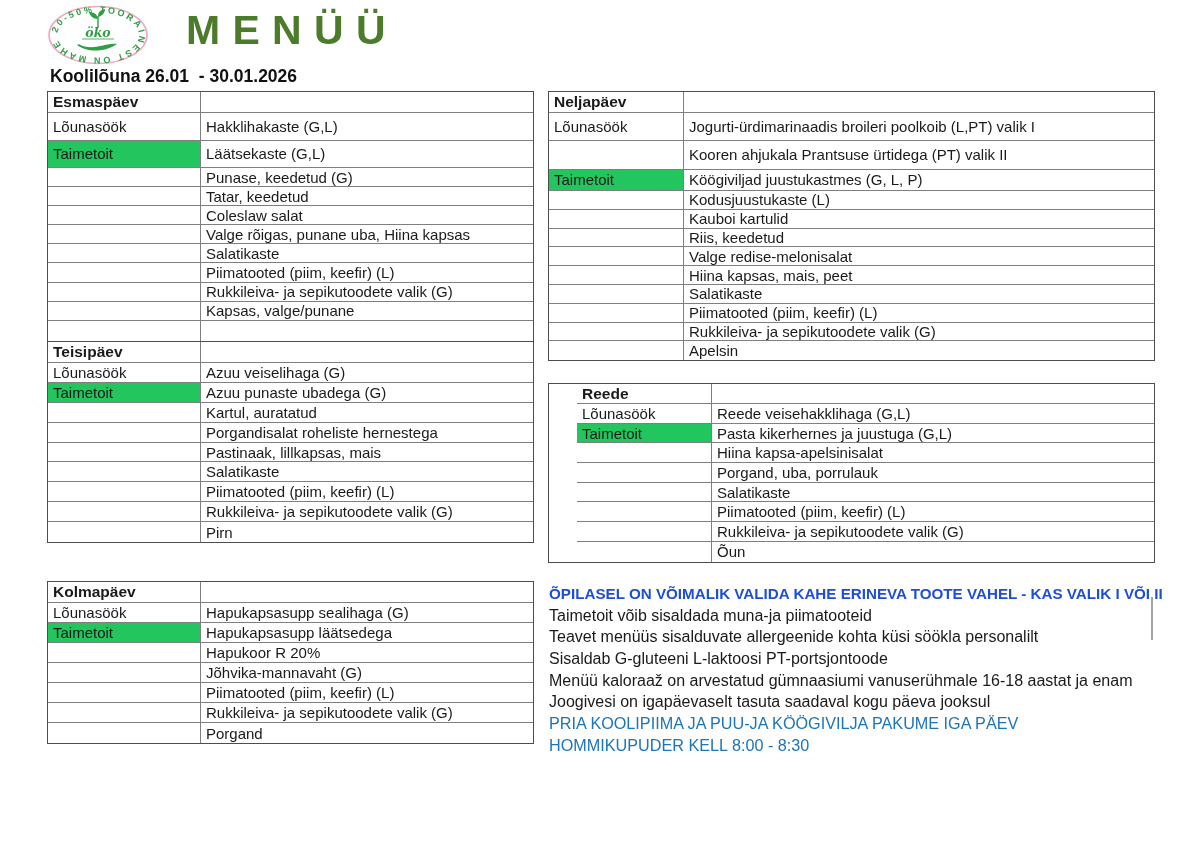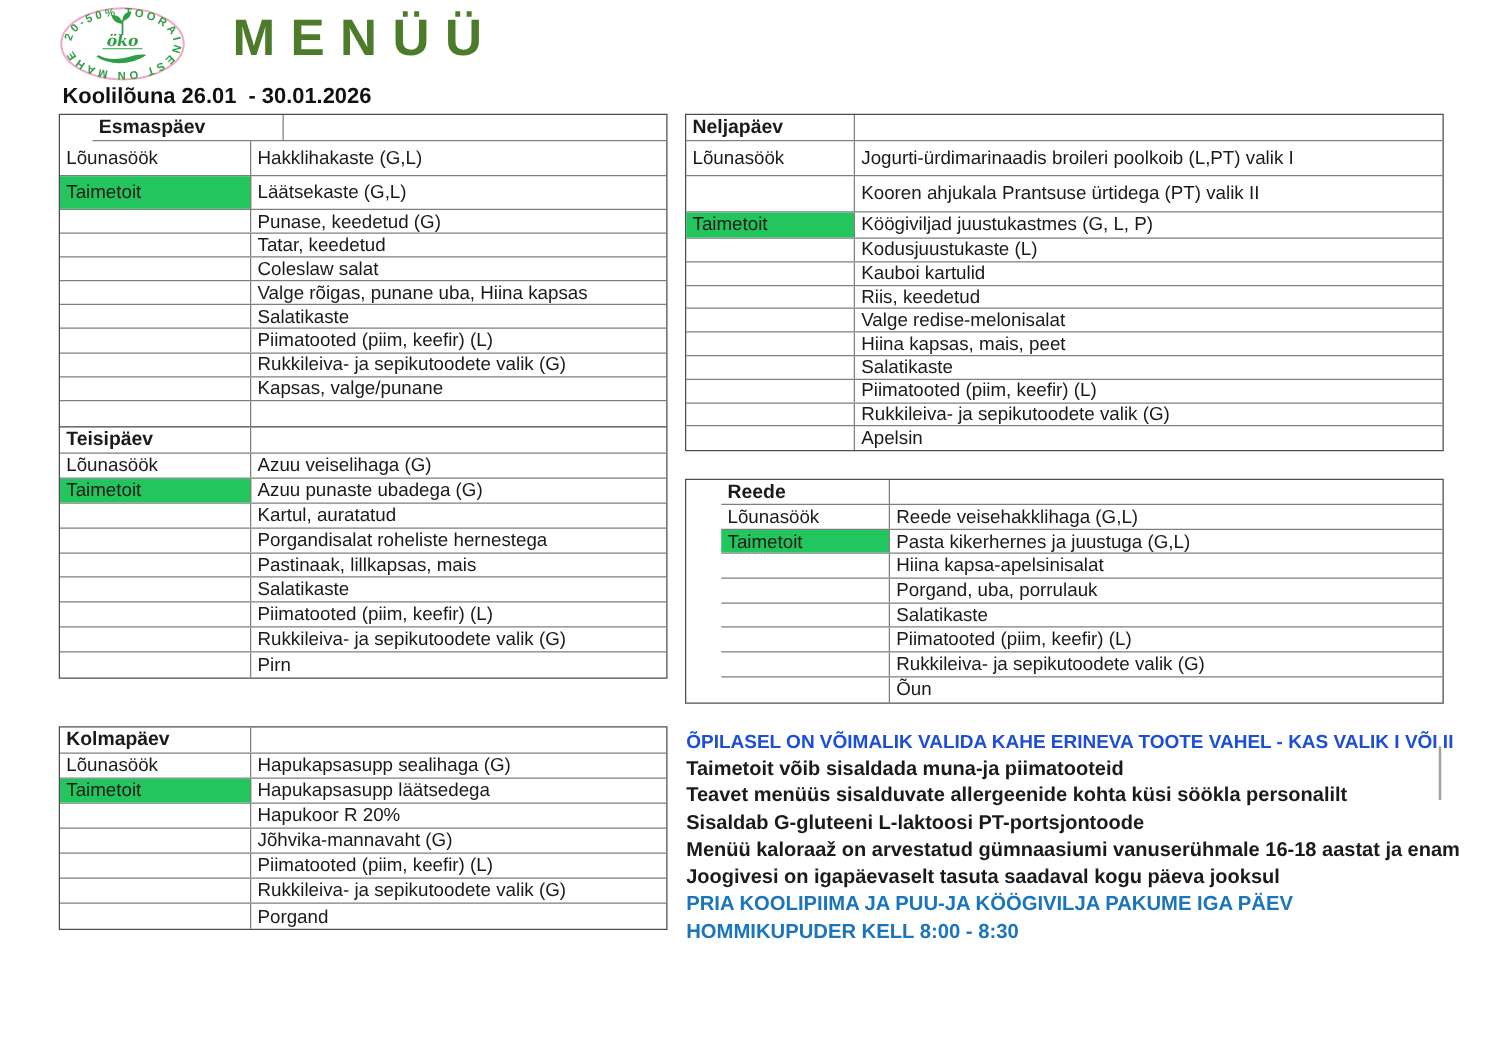--- a/index.html
+++ b/index.html
@@ -31,21 +31,21 @@
   .trow{display:flex;border-bottom:1px solid #7f7f7f;}
   .trow:last-child{border-bottom:none;}
   .cell{display:flex;align-items:center;padding:0 2px 0 5px;overflow:hidden;white-space:nowrap;}
   .cell.label{flex:none;width:153px;border-right:1px solid #7f7f7f;}
   .t3 .cell.label,.t4 .cell.label{width:135px;}
   .cell.item{flex:1;}
   .cell{font-size:15px;}
   .head-row .label{font-weight:bold;font-size:15.5px;}
 
   .t0 .trow{height:19.1px;}
-  .t0 .head-row{height:21px;margin-left:26px;}
+  .t0 .head-row{height:21px;}
   .t0 .tall{height:27.5px;}
   .t0 .empty-row{height:20px;}
   .t1 .trow{height:19.9px;}
   .t1 .head-row{height:21px;}
   .t2 .trow{height:20px;}
   .t2 .head-row{height:21px;}
   .t3 .trow{height:18.8px;}
   .t3 .head-row{height:21px;}
   .t3 .tall{height:28.3px;}
   .t3 .mid{height:21.5px;}
@@ -53,21 +53,21 @@
   .t4 .head-row{height:20px;}
 
   .hl{background:#22c55e;position:relative;}
   
   .extend-hl .hl::before{
     content:"";position:absolute;left:-49.5px;top:-1px;bottom:-1px;width:48px;background:#c6e0b4;
   }
 
   
   .notes{position:absolute;left:549px;top:583px;width:640px;}
-  .note{height:21.7px;display:flex;align-items:center;font-size:16px;color:#1a1a1a;white-space:nowrap;font-weight:bold;}
+  .note{height:21.7px;display:flex;align-items:center;font-size:16px;color:#1a1a1a;white-space:nowrap;}
   .note.red{color:#1d4ed8;font-weight:bold;font-size:15.2px;}
   .note.blue{color:#1b75bc;font-size:16.2px;}
 
   .vline{position:absolute;left:1151px;top:597px;width:2px;height:43px;background:#a3a3a3;}
 </style>
 </head>
 <body>
 
 <div class="page">
 

